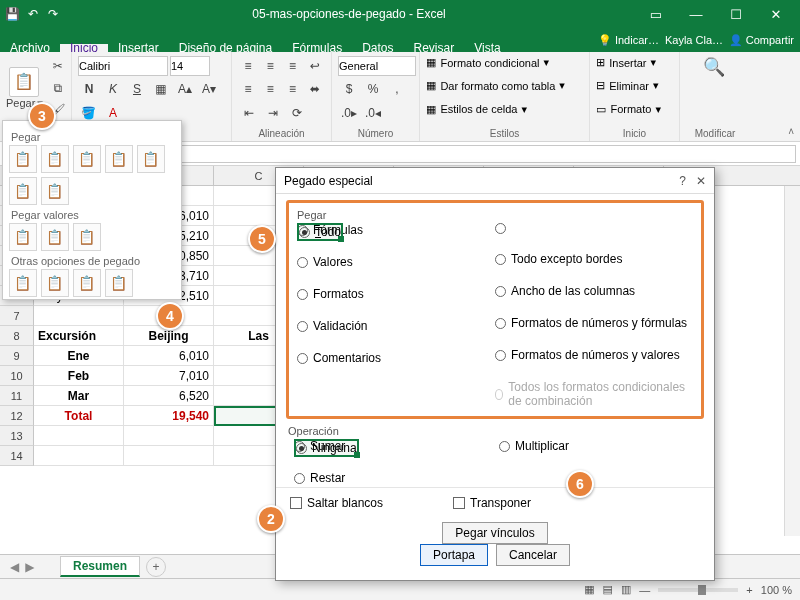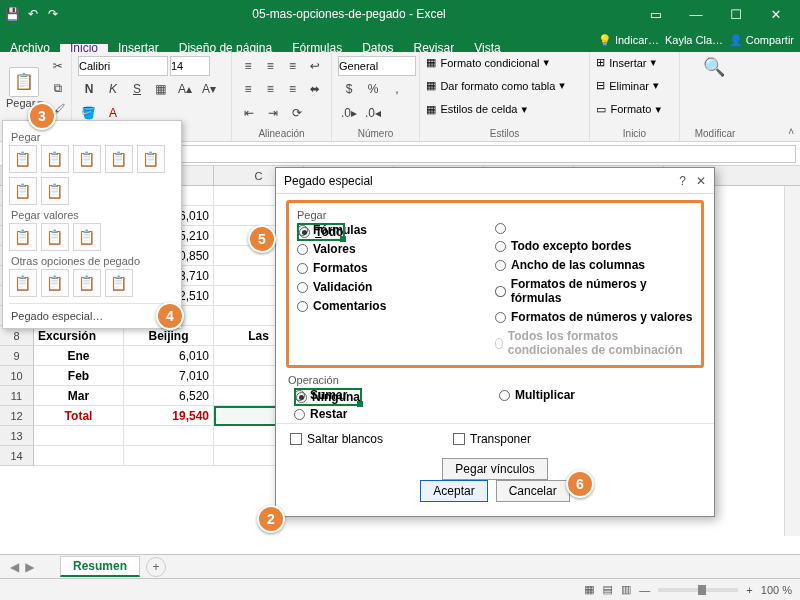--- a/index.html
+++ b/index.html
@@ -71,21 +71,21 @@
 
 
 .dialog { position:absolute; left:275px; top:167px; width:440px; background:#fff; border:1px solid #888; box-shadow:3px 3px 10px rgba(0,0,0,0.3); z-index:30; font-size:12px; }
 .dialog .dtitle { height:26px; display:flex; align-items:center; justify-content:space-between; padding:0 8px; border-bottom:1px solid #ddd; }
 .dialog .dtitle .tbtns { display:flex; gap:10px; }
 .dialog .dtitle .tbtns span { cursor:pointer; color:#555; }
 .dialog .dbody { padding:2px 10px 8px 10px; }
 .dialog .group-frame { border:3px solid #e8833c; border-radius:3px; padding:6px 8px 8px 8px; margin:4px 0 6px 0; }
 .dialog .gcap { color:#555; font-size:11px; margin-bottom:2px; }
 .dialog .opts { display:flex; }
-.dialog .col { flex:1; display:flex; flex-direction:column; gap:5px;font-weight:bold; }
+.dialog .col { flex:1; display:flex; flex-direction:column; gap:18px; }
 .dialog .radio { display:flex; align-items:center; gap:5px; font-size:12px; }
 .dialog .radio .dot { width:11px; height:11px; border:1px solid #666; border-radius:50%; display:inline-flex; align-items:center; justify-content:center; }
 .dialog .radio.sel .dot::after { content:""; width:5px; height:5px; background:#333; border-radius:50%; }
 .dialog .radio.dis { color:#aaa; }
 .dialog .radio.dis .dot { border-color:#ccc; }
 .dialog .u { text-decoration:underline; }
 .dialog .sect-title { font-size:11px; color:#555; margin:6px 0 2px 2px; }
 .dialog .checks { display:flex; gap:70px; margin:8px 0 8px 4px; }
 .dialog .chk { display:flex; align-items:center; gap:5px; }
 .dialog .chk .box { width:12px; height:12px; border:1px solid #666; }
@@ -428,21 +428,20 @@
     <div class="picon">📋</div>
     <div class="picon">📋</div>
   </div>
   <div class="mh">Otras opciones de pegado</div>
   <div class="icons">
     <div class="picon">📋</div>
     <div class="picon">📋</div>
     <div class="picon">📋</div>
     <div class="picon">📋</div>
   </div>
-  <div class="pspecial">Pegado especial…</div>
 </div>
 
 <div class="dialog">
   <div class="dtitle">
     <span>Pegado especial</span>
     <div class="tbtns">
       <span>?</span>
       <span>✕</span>
     </div>
   </div>
@@ -533,21 +532,21 @@
           <span>Saltar blancos</span>
         </label>
       <label class="chk">
           <span class="box"></span>
           <span>Transponer</span>
         </label>
     </div>
     <div class="dbuttons">
       <button>Pegar vínculos</button>
       <div style="display:flex; gap:8px">
-        <button class="primary">Aceptar</button>
+        <button class="primary">Portapa</button>
         <button>Cancelar</button>
       </div>
     </div>
   </div>
 </div>
 
 <div class="callout" style="left:28px; top:102px;">3</div>
 <div class="callout" style="left:156px; top:302px;">4</div>
 <div class="callout" style="left:248px; top:225px;">5</div>
 <div class="callout" style="left:566px; top:470px;">6</div>

